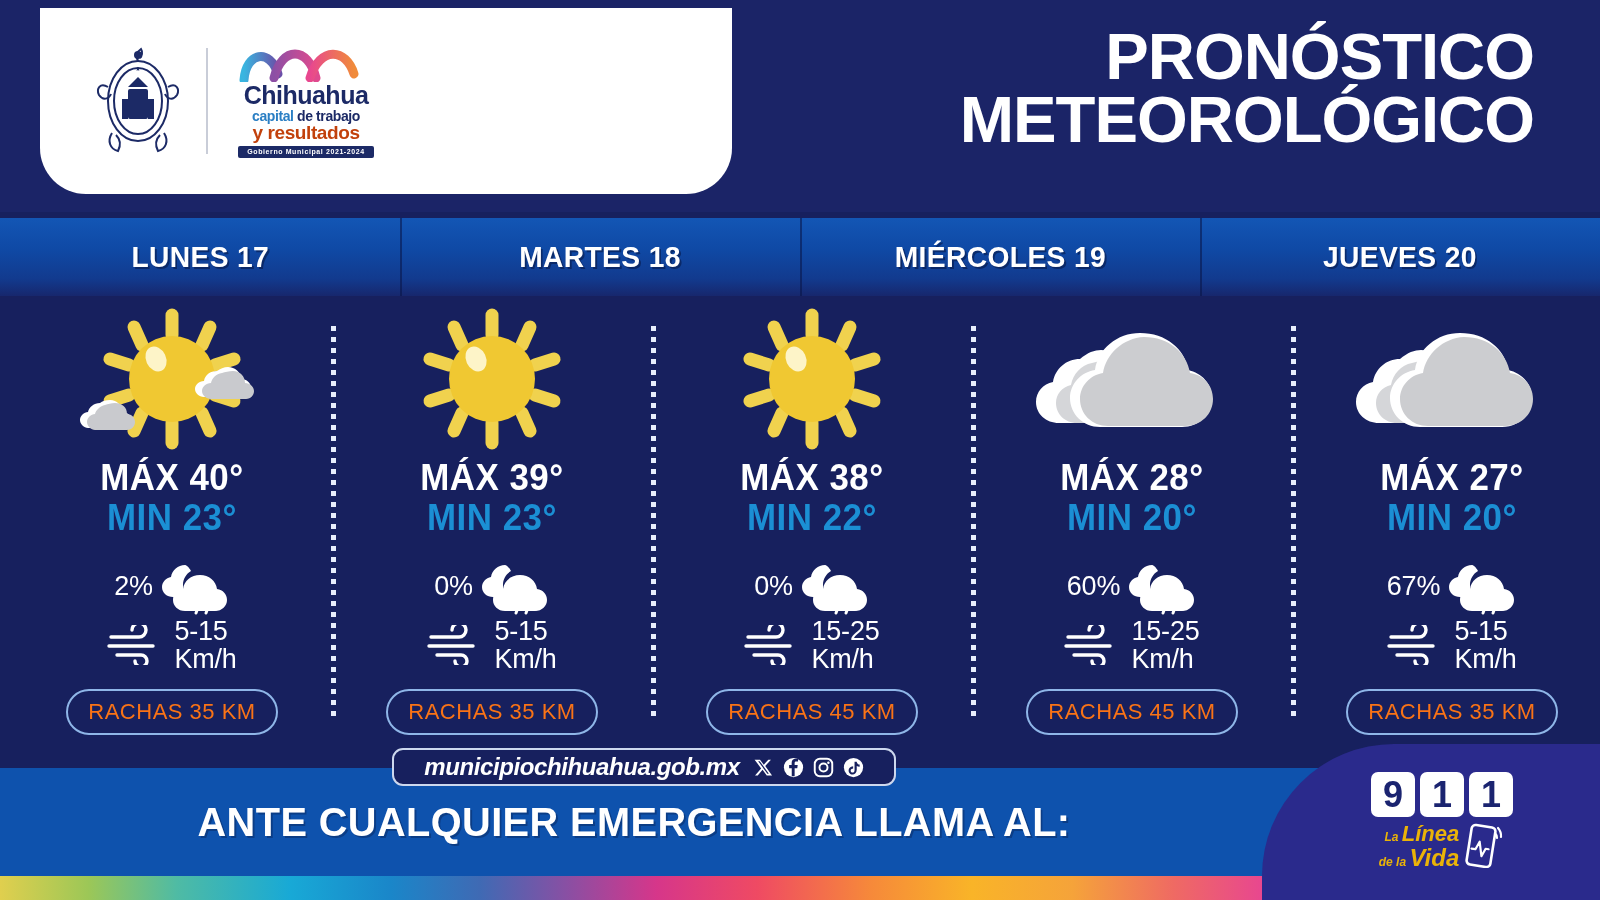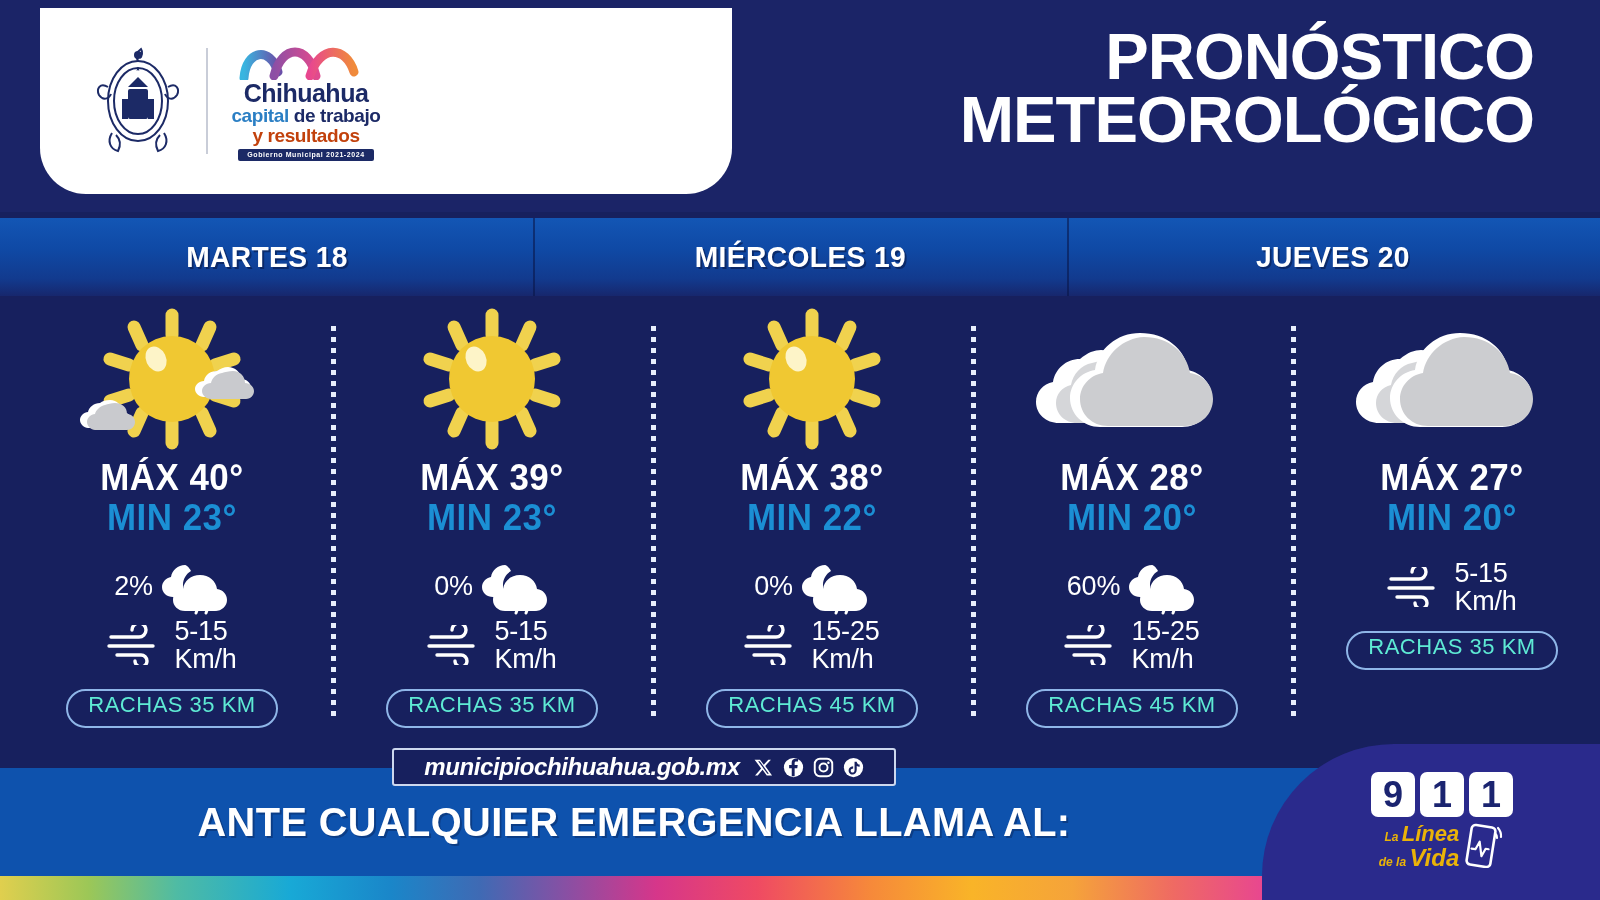--- a/index.html
+++ b/index.html
@@ -25,21 +25,21 @@
   }
   .crest { width:92px; height:128px; position:relative; flex:0 0 auto; }
   .vline { width:2px; height:106px; background:#c9cdd8; flex:0 0 auto; }
 
   .chi-logo { width:152px; display:flex; flex-direction:column; align-items:center; }
   .chi-arcs { width:140px; height:38px; }
   .chi-t1 {
     font-weight:bold; font-size:25px; color:#1c2a66; letter-spacing:-.5px;
     line-height:1.02; margin-top:1px;
   }
-  .chi-t2 { font-size:19px; line-height:1.04; color:#1c2a66; font-weight:bold; letter-spacing:-.4px; }
+  .chi-t2 { font-size:14px; line-height:1.04; color:#1c2a66; font-weight:bold; letter-spacing:-.4px; }
   .chi-t2 .hl { color:#2b7fc4; }
   .chi-t3 { font-size:19px; line-height:1.04; color:#c2410c; font-weight:bold; letter-spacing:-.4px; }
   .chi-ribbon {
     margin-top:3px; background:#1c2a66; color:#fff; font-size:7px; font-weight:bold;
     letter-spacing:.6px; padding:2px 9px 3px; border-radius:2px;
   }
 
   .pc-logo { display:flex; align-items:center; gap:13px; margin-left:26px; }
   .pc-mark { width:82px; height:82px; flex:0 0 auto; }
   .pc-txt-s { font-size:8.5px; color:#b5893f; font-weight:bold; letter-spacing:.45px; }
@@ -104,38 +104,38 @@
   .metrics { margin-top:20px; color:#fff; }
   .m-row { display:flex; align-items:center; justify-content:center; gap:9px; }
   .m-row.rain { margin-bottom:2px; }
   .m-val { font-size:27px; line-height:1.05; letter-spacing:-.2px; }
   .m-val.two { text-align:left; }
   .wind-ico { width:58px; height:40px; flex:0 0 auto; }
   .rain-ico { width:68px; height:56px; flex:0 0 auto; }
 
   .pill {
     margin-top:16px; border:2px solid #8fb6e8; border-radius:24px;
-    padding:1px 20px 8px; color:#5eead4; font-size:22px; letter-spacing:.5px;
+    padding:8px 20px 8px; color:#f97316; font-size:22px; letter-spacing:.5px;
     white-space:nowrap;
   }
 
   
   .footer-blue {
     position:absolute; left:0; bottom:24px; width:1600px; height:108px;
     background:#0e52ad;
   }
   .footer-txt {
     position:absolute; left:0; bottom:24px; width:1268px; height:108px;
     display:flex; align-items:center; justify-content:center;
     color:#fff; font-weight:bold; font-size:41px; letter-spacing:.4px;
     text-shadow:2px 2px 0 rgba(5,12,45,.3); transform:scaleX(.97);
   }
   .url-box {
     position:absolute; left:392px; top:748px; width:504px; height:38px;
-    background:#17205e; border:2px solid #cdd8ee; border-radius:3px;
+    background:#17205e; border:2px solid #cdd8ee; border-radius:11px;
     display:flex; align-items:center; justify-content:center; gap:13px;
     z-index:6;
   }
   .url-box .url {
     color:#fff; font-style:italic; font-weight:bold; font-size:24px;
     letter-spacing:-.4px;
   }
   .socials { display:flex; align-items:center; gap:9px; }
   .socials svg { display:block; }
 
@@ -237,20 +237,23 @@
   </div>
 
   <div class="title">
     <div>PRONÓSTICO</div>
     <div>METEOROLÓGICO</div>
   </div>
 </div>
 
 <div class="daybar">
   <div class="daycell">
+      <span>LUNES 17</span>
+    </div>
+  <div class="daycell">
       <span>MARTES 18</span>
     </div>
   <div class="daycell">
       <span>MIÉRCOLES 19</span>
     </div>
   <div class="daycell">
       <span>JUEVES 20</span>
     </div>
 </div>
 
@@ -484,20 +487,34 @@
         <path d="M60 52c-11 2-19 11-21 22-9 2-15 9-15 18 0 11 9 20 21 20h40V74c0-9 4-17 11-22-9-4-24-3-36 0z" fill="#d5d6d9"></path>
         <path d="M108 22c-23 0-42 16-45 37-14 2-25 14-25 28 0 16 13 29 30 29h82c17 0 30-13 30-29 0-14-10-25-24-28-3-21-22-37-48-37z" fill="#ffffff"></path>
         <path d="M112 26c-21 1-38 17-41 36-13 2-23 13-23 26 0 15 12 27 28 27h77c16 0 28-12 28-27 0-13-9-24-23-26-3-20-21-36-46-36z" fill="#cccdd0"></path>
       </svg>
     </div>
     <div class="temps">
       <div class="tmax">MÁX 27°</div>
       <div class="tmin">MIN 20°</div>
     </div>
     <div class="metrics">
+      <div class="m-row rain">
+        <div class="m-val">67%</div>
+        <svg class="rain-ico" viewBox="0 0 68 56">
+          <path d="M23 6c-7 0-13 5-14 12-5 1-9 5-9 10 0 6 5 10 11 10h10V26c0-6 3-11 8-14-2-4-5-6-6-6z" fill="#fff"></path>
+          <path d="M38 16c-9 0-16 6-17 14-6 1-10 5-10 11 0 6 5 11 12 11h30c7 0 12-5 12-11 0-6-4-10-10-11-1-8-8-14-17-14z" fill="#fff"></path>
+          <g stroke="#fff" stroke-width="3" stroke-linecap="round">
+            <line x1="17" y1="36" x2="14" y2="44"></line>
+            <line x1="27" y1="42" x2="24" y2="50"></line>
+            <line x1="37" y1="46" x2="34" y2="54"></line>
+            <line x1="47" y1="46" x2="44" y2="54"></line>
+            <line x1="57" y1="42" x2="54" y2="50"></line>
+          </g>
+        </svg>
+      </div>
       <div class="m-row">
         <svg class="wind-ico" viewBox="0 0 58 40">
           <g fill="none" stroke="#fff" stroke-width="3.4" stroke-linecap="round">
             <path d="M4 12h28a7 7 0 10-7-7"></path>
             <path d="M2 21h44"></path>
             <path d="M10 30h24a6 6 0 11-6 6"></path>
           </g>
         </svg>
         <div class="m-val two">
           <div>5-15</div>

